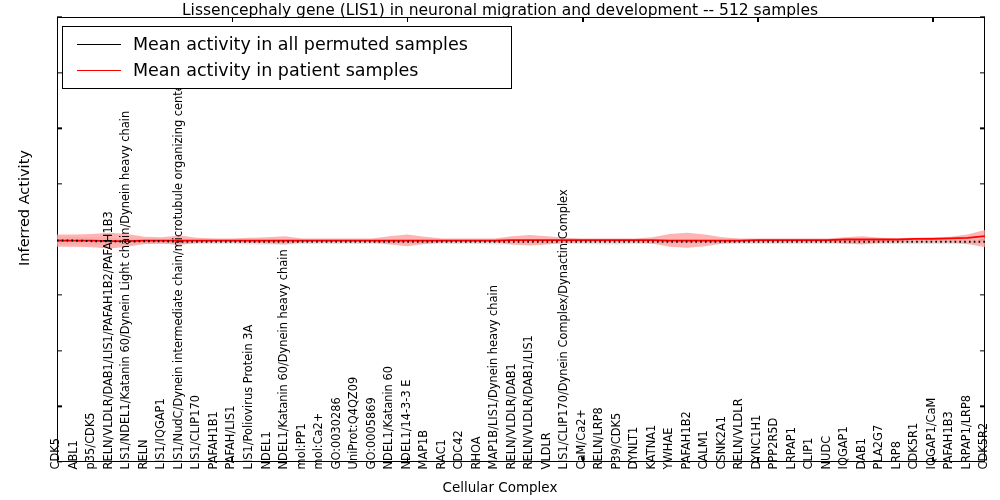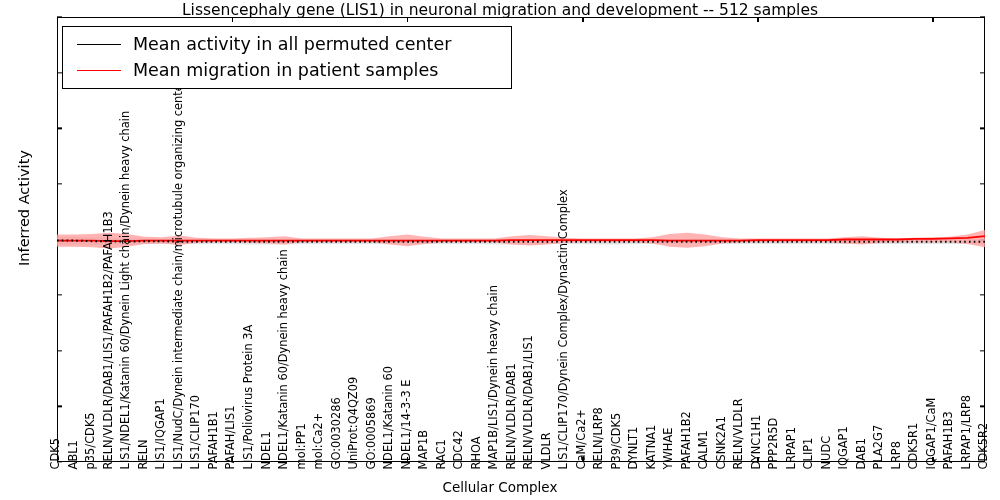--- a/index.html
+++ b/index.html
@@ -240,21 +240,21 @@
       <div class="xtick-label" style="left: 954.381px; top: 458px;">PAFAH1B3</div>
       <div class="xtick-label" style="left: 971.891px; top: 458px;">LRPAP1/LRP8</div>
       <div class="xtick-label" style="left: 989.4px; top: 458px;">CDK5R2</div>
     </div>
 
   <div id="x-axis-label">Cellular Complex</div>
 
   <div id="legend">
     <div class="legend-row">
       <span class="legend-swatch" style="border-top-color: rgb(0, 0, 0);"></span>
-      <span class="legend-text">Mean activity in all permuted center</span>
+      <span class="legend-text">Mean activity in all permuted samples</span>
     </div>
     <div class="legend-row">
       <span class="legend-swatch" style="border-top-color: rgb(255, 0, 0);"></span>
-      <span class="legend-text">Mean migration in patient samples</span>
+      <span class="legend-text">Mean activity in patient samples</span>
     </div>
   </div>
 
 </div>
 
 </body></html>

